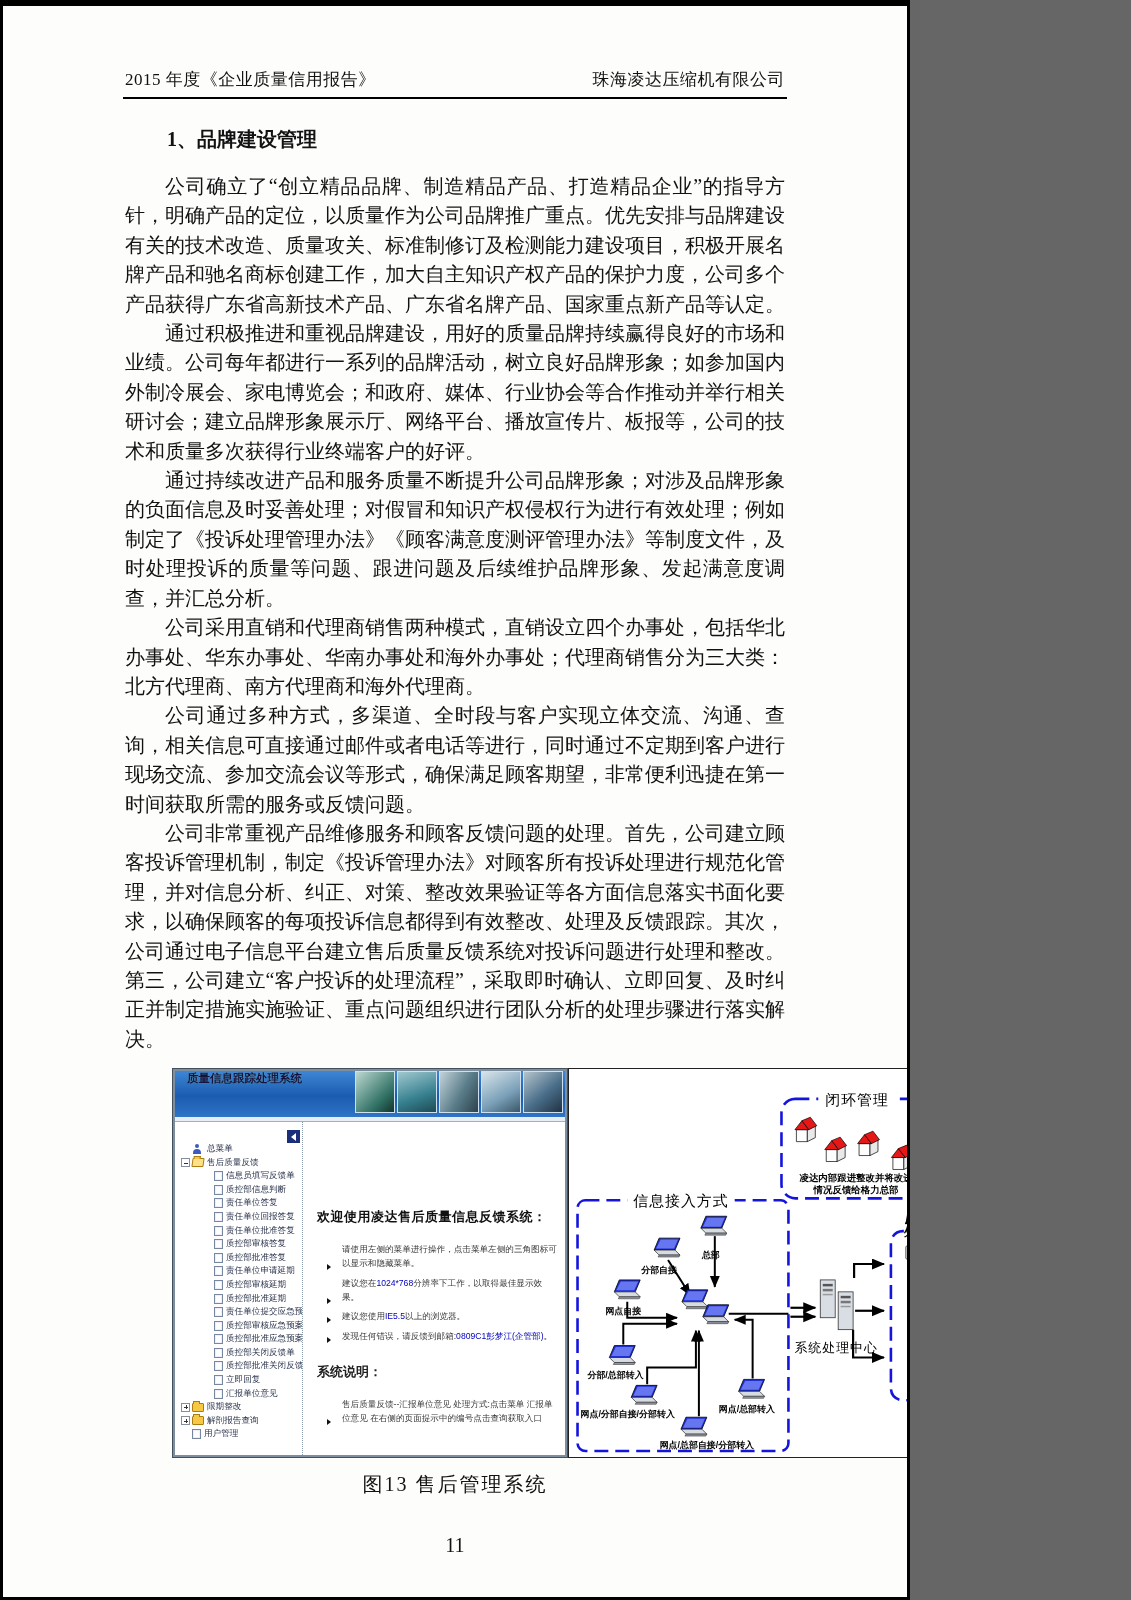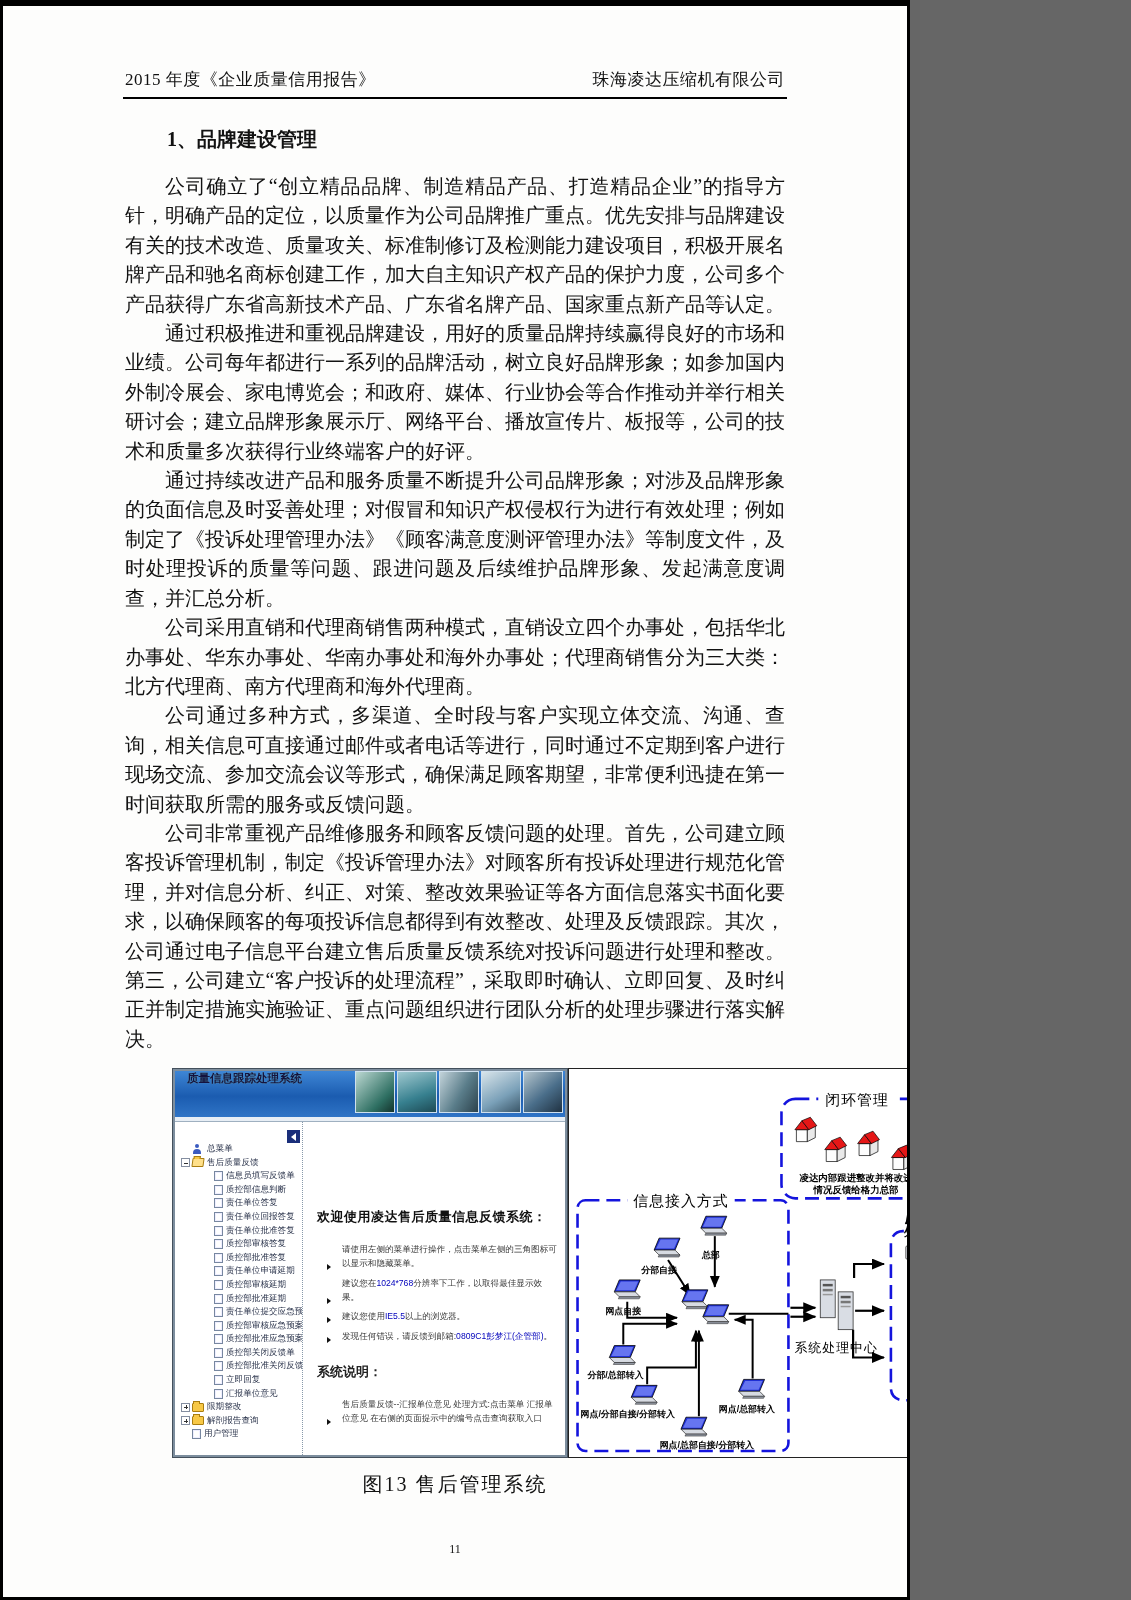--- a/index.html
+++ b/index.html
@@ -15,21 +15,21 @@
        padding:62px 122px 6px 122px;font-size:17px;letter-spacing:.5px;}
   .rule{margin:0 120px;border-top:2px solid #000;}
   
   .doc{padding:6px 122px 0 122px;}
   .sec-title{font-size:20px;font-weight:bold;margin:6px 0 0 0;}
   .sub-title{font-size:20px;font-weight:bold;margin:21px 0 19px 42px;}
   .doc p{font-size:20px;line-height:29.4px;margin:0;text-align:justify;text-indent:2em;}
   
   .figure{margin:14px 0 0 47px;width:812px;height:390px;display:flex;}
   .fig-caption{text-align:center;font-size:20px;margin-top:13px;letter-spacing:2px;}
-  .pageno{position:absolute;bottom:40px;left:0;right:0;text-align:center;font-size:12px;}
+  .pageno{position:absolute;bottom:40px;left:0;right:0;text-align:center;font-size:20px;}
   
   .app{width:396px;height:390px;box-sizing:border-box;border:1px solid #44505c;
        background:#fff;font-family:"Liberation Sans","DejaVu Sans",sans-serif;
        display:flex;flex-direction:column;position:relative;overflow:hidden;}
   .app-frame{border:2px solid #7d8e9e;height:100%;box-sizing:border-box;display:flex;flex-direction:column;}
   .titlebar{height:46px;flex:0 0 46px;background:linear-gradient(180deg,#3e86d6 0%,#1b5cb0 55%,#2f74c6 100%);
        display:flex;align-items:flex-start;justify-content:space-between;padding:0 2px 0 12px;box-sizing:border-box;}
   .app-title{font-size:11.5px;font-weight:bold;color:#14123f;text-shadow:0 0 1px #6aa;}
   .photos{display:flex;gap:2px;}
   .photo{width:38px;height:40px;border:1px solid #cfe0ee;}

